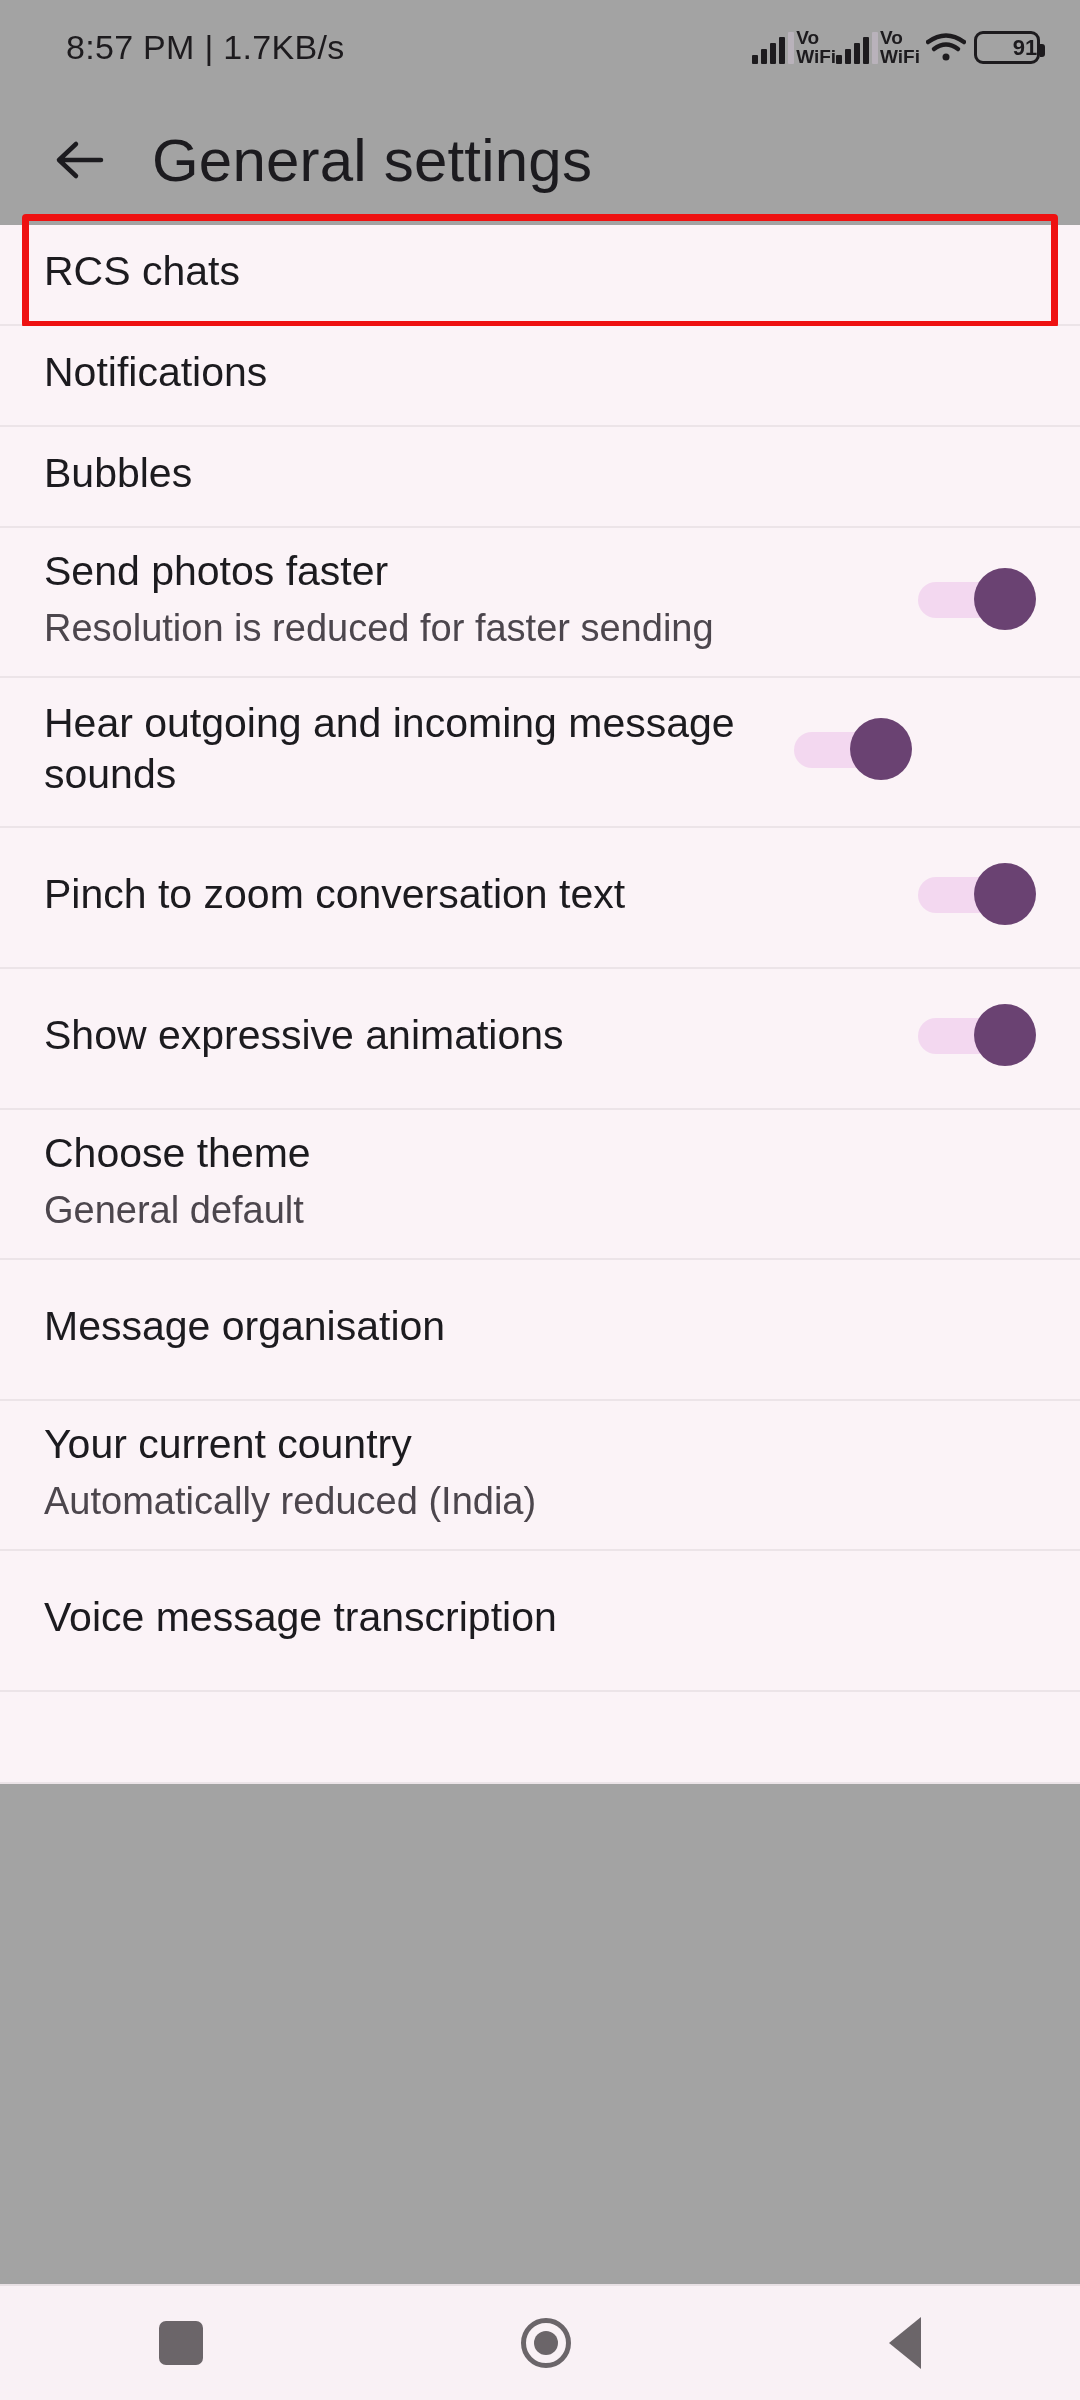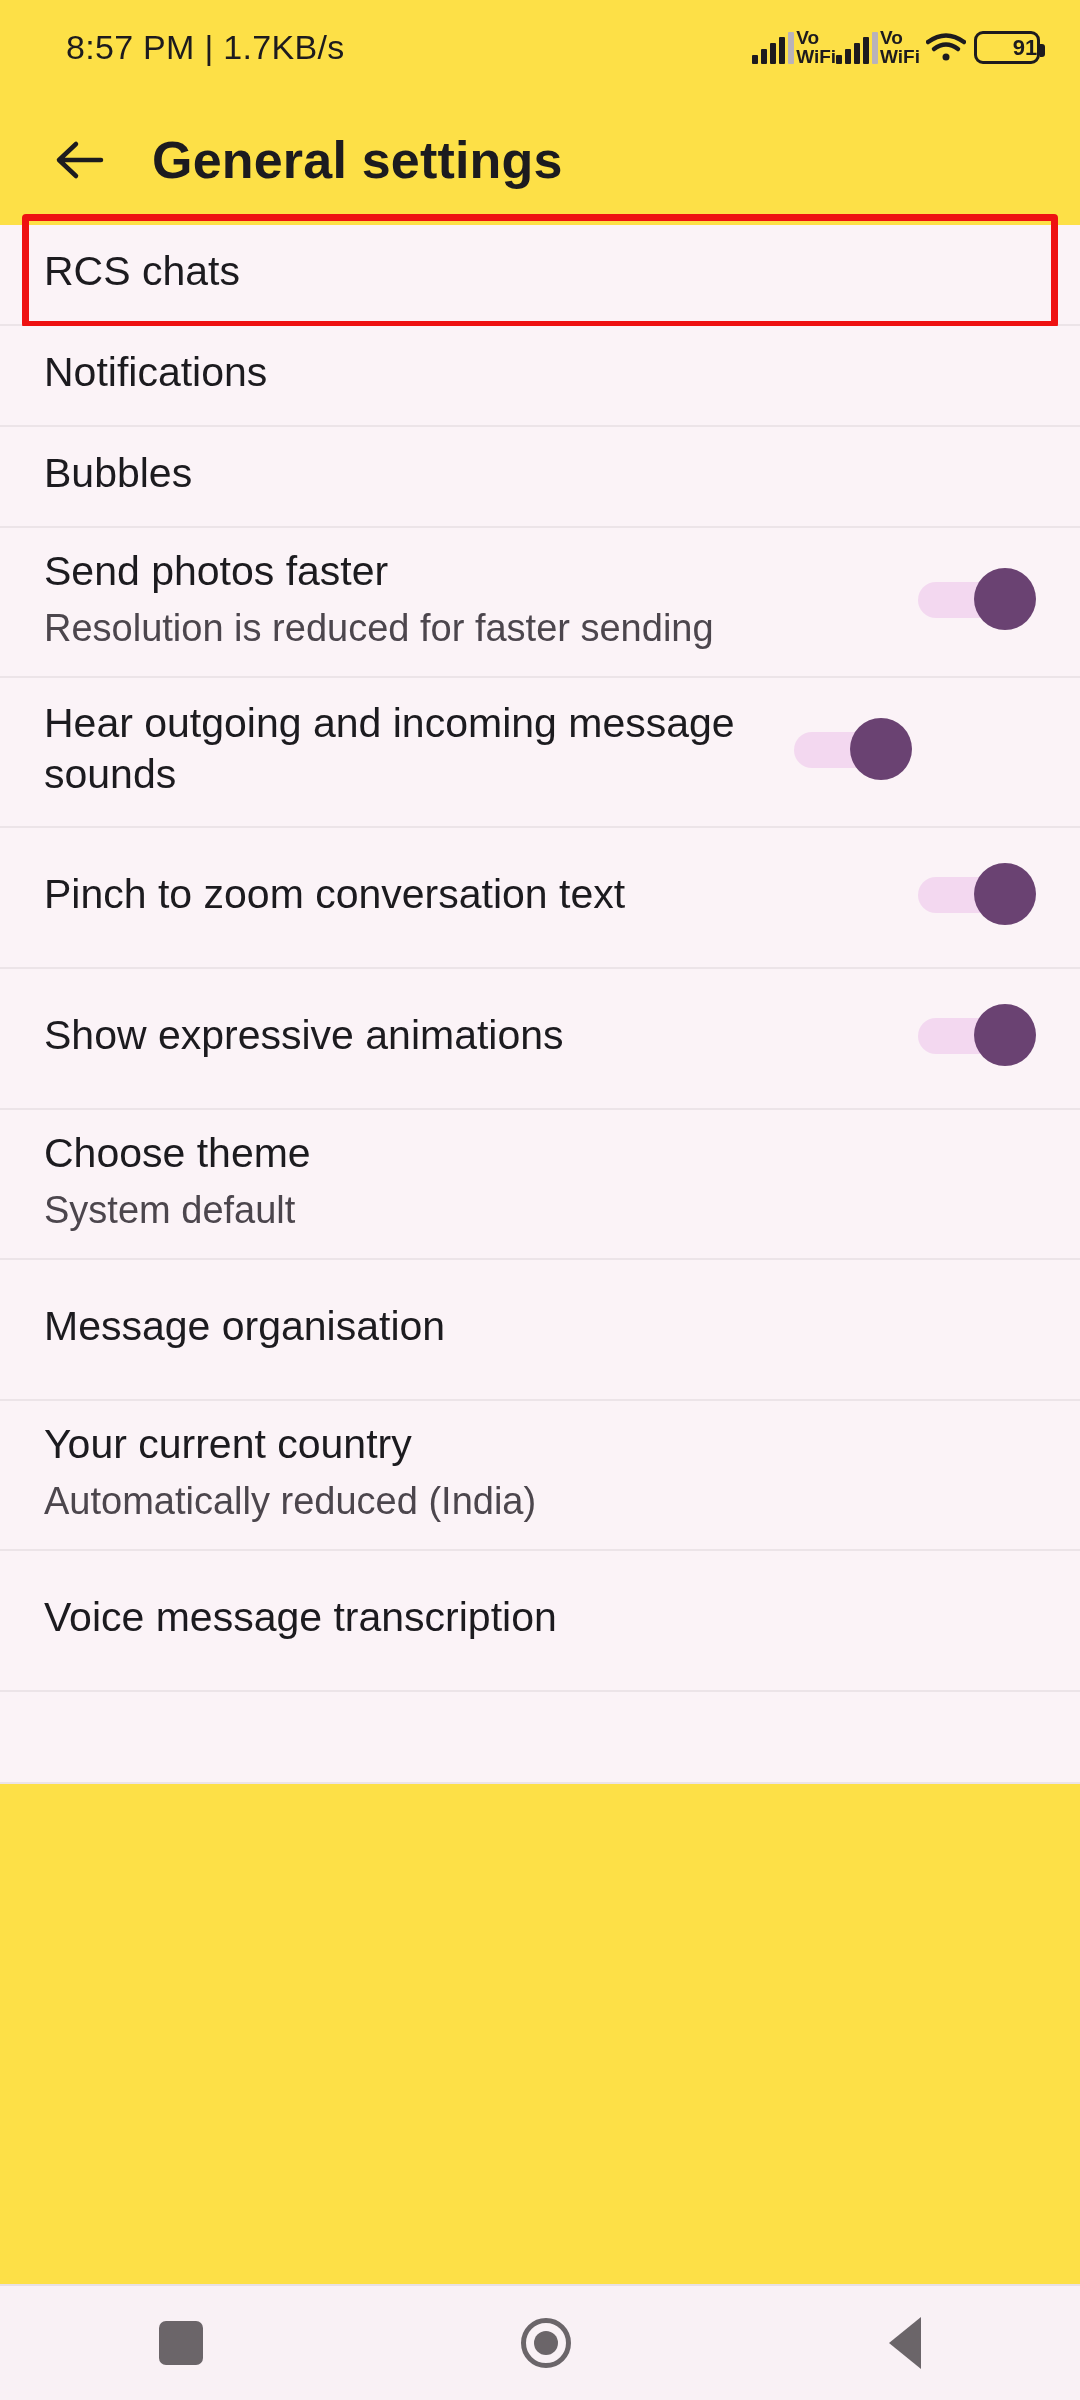--- a/index.html
+++ b/index.html
@@ -2,21 +2,21 @@
 <html><head>
 <meta charset="utf-8">
 <style>
   * { margin:0; padding:0; box-sizing:border-box; }
   html, body {
     width:1080px; height:2400px;
     background:#faf2f6;
     font-family:"Liberation Sans", sans-serif;
     overflow:hidden;
   }
-  .phone { position:relative; width:1080px; height:2400px; background:#fde047; }
+  .phone { position:relative; width:1080px; height:2400px; background:#a3a3a3; }
 
   
   .statusbar {
     height:95px; display:flex; align-items:center;
     justify-content:space-between; padding:0 40px 0 66px;
   }
   .status-left { font-size:34px; color:#1d1b1e; letter-spacing:.3px; white-space:nowrap; }
   .status-right { display:flex; align-items:center; }
 
   .sig { display:flex; align-items:flex-end; gap:3px; height:32px; }
@@ -37,21 +37,21 @@
   }
   .batt span { font-size:22px; font-weight:700; color:#1d1b1e;margin-left:36px; }
   .batt::after {
     content:""; position:absolute; right:-8px; top:10px;
     width:5px; height:13px; background:#1d1b1e; border-radius:0 3px 3px 0;
   }
 
   
   .appbar { height:130px; display:flex; align-items:center; padding:0 0 0 52px; gap:46px; }
   .back-btn { width:54px; height:54px; display:flex; align-items:center; justify-content:center; }
-  .appbar h1 { font-size:52px; font-weight:700; color:#1c1b1f; letter-spacing:.2px; }
+  .appbar h1 { font-size:60px; font-weight:400; color:#1c1b1f; letter-spacing:.2px; }
 
   
   .list { position:relative; }
   .row {
     position:relative; display:flex; align-items:center;
     padding:0 44px 7px 44px; border-bottom:2px solid #ece4e8;
     background:#fbf3f7;
   }
   .row .texts { flex:1; min-width:0; }
   .row .title { font-size:41px; color:#1c1b1f; line-height:1.22; font-weight:400; }
@@ -212,21 +212,21 @@
       </div>
       <div class="toggle">
         <div class="track"></div>
         <div class="thumb"></div>
       </div>
     </div>
 
     <div class="row r-double">
       <div class="texts">
         <div class="title">Choose theme</div>
-        <div class="sub">System default</div>
+        <div class="sub">General default</div>
       </div>
     </div>
 
     <div class="row r-tall">
       <div class="texts">
         <div class="title">Message organisation</div>
       </div>
     </div>
 
     <div class="row r-double">

